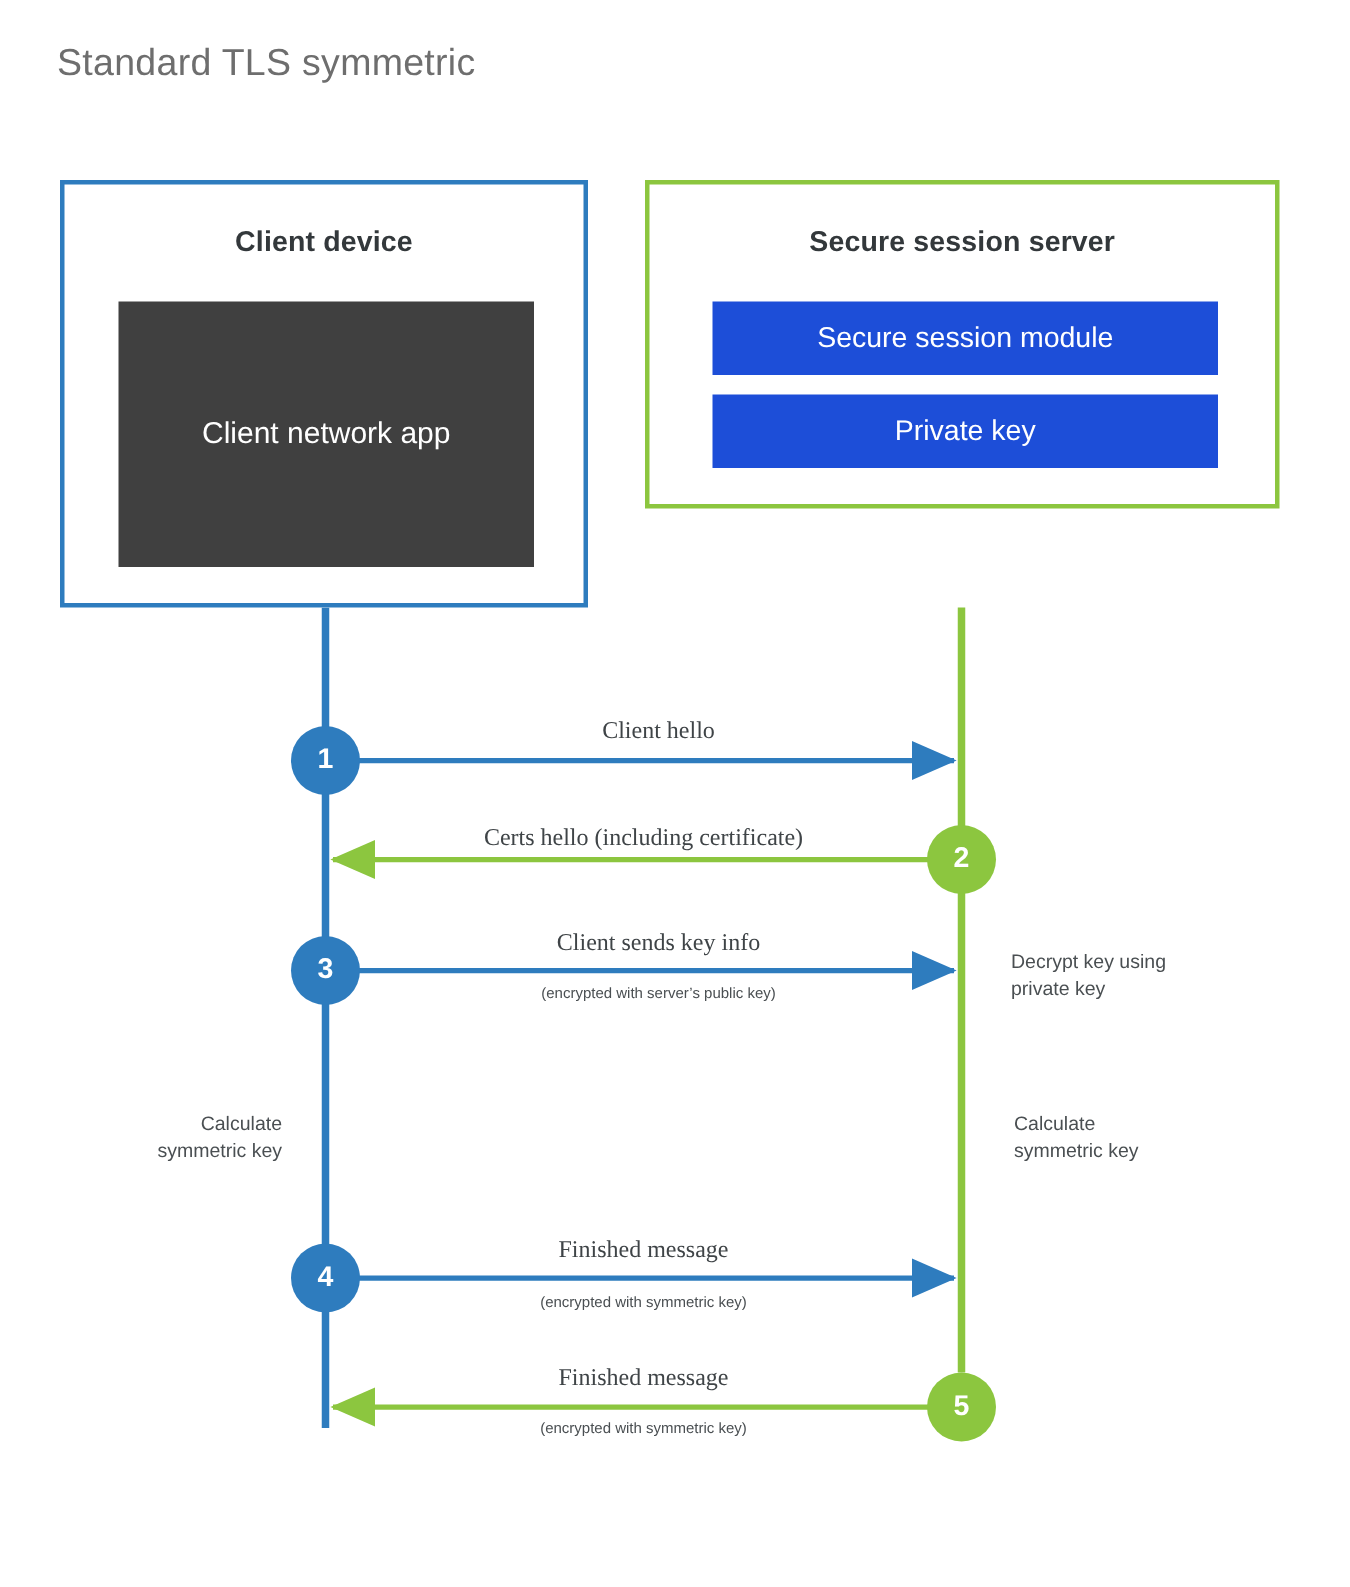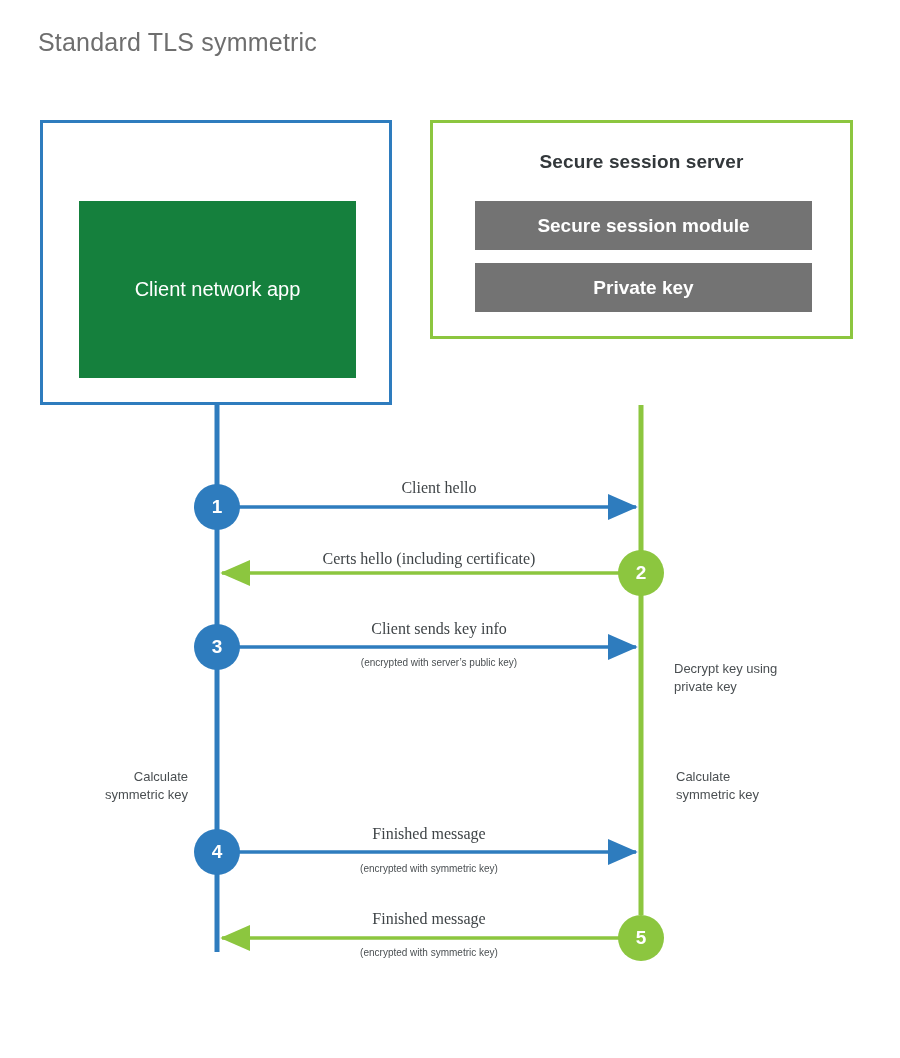--- a/index.html
+++ b/index.html
@@ -60,44 +60,44 @@
     color: #33383b;
     margin-top: 28px;
     letter-spacing: 0.1px;
   }
   #client-inner {
     position: absolute;
     left: 36px;
     top: 78px;
     width: 277px;
     height: 177px;
-    background: #15803d;
+    background: #404040;
     color: #ffffff;
     font-size: 20px;
     font-weight: 300;
     display: flex;
     align-items: center;
     justify-content: center;
     text-align: center;
     line-height: 1.35;
     padding: 0 10px;
     box-sizing: border-box;
   }
   #server-modules {
     position: absolute;
     left: 42px;
     top: 78px;
     width: 337px;
   }
   .server-module {
     height: 49px;
-    background: #737373;
+    background: #1d4ed8;
     color: #ffffff;
     font-size: 19px;
-    font-weight: 700;
+    font-weight: 400;
     display: flex;
     align-items: center;
     justify-content: center;
     margin-bottom: 13px;
     text-align: center;
   }
   .server-module:last-child { margin-bottom: 0; }
 
   
   .msg-label {
@@ -117,21 +117,20 @@
     white-space: nowrap;
     text-align: center;
   }
   .side-note {
     position: absolute;
     font-size: 13px;
     font-weight: 300;
     color: #4a4f52;
     line-height: 1.35;
     white-space: pre-line;
-    margin-top: 28px;
   }
   .side-note.right-align { text-align: right; }
   .side-note.left-align  { text-align: left; }
 
   
   .step-circle {
     position: absolute;
     border-radius: 50%;
     display: flex;
     align-items: center;
@@ -167,20 +166,21 @@
   <line x1="217" y1="647" x2="636" y2="647" stroke="#2e7cbe" stroke-width="3.5" marker-end="url(#arrow-blue-r)"></line>
 
   <line x1="217" y1="852" x2="636" y2="852" stroke="#2e7cbe" stroke-width="3.5" marker-end="url(#arrow-blue-r)"></line>
 
   <line x1="641" y1="938" x2="222" y2="938" stroke="#8cc63f" stroke-width="3.5" marker-end="url(#arrow-green-l)"></line>
 </svg>
 
 <div class="page-title">Standard TLS symmetric</div>
 
 <div class="party-box" id="client-box">
+  <div class="party-title">Client device</div>
   <div id="client-inner">Client network app</div>
 </div>
 
 <div class="party-box" id="server-box">
   <div class="party-title">Secure session server</div>
   <div id="server-modules">
     <div class="server-module">Secure session module</div>
     <div class="server-module">Private key</div>
   </div>
 </div>

